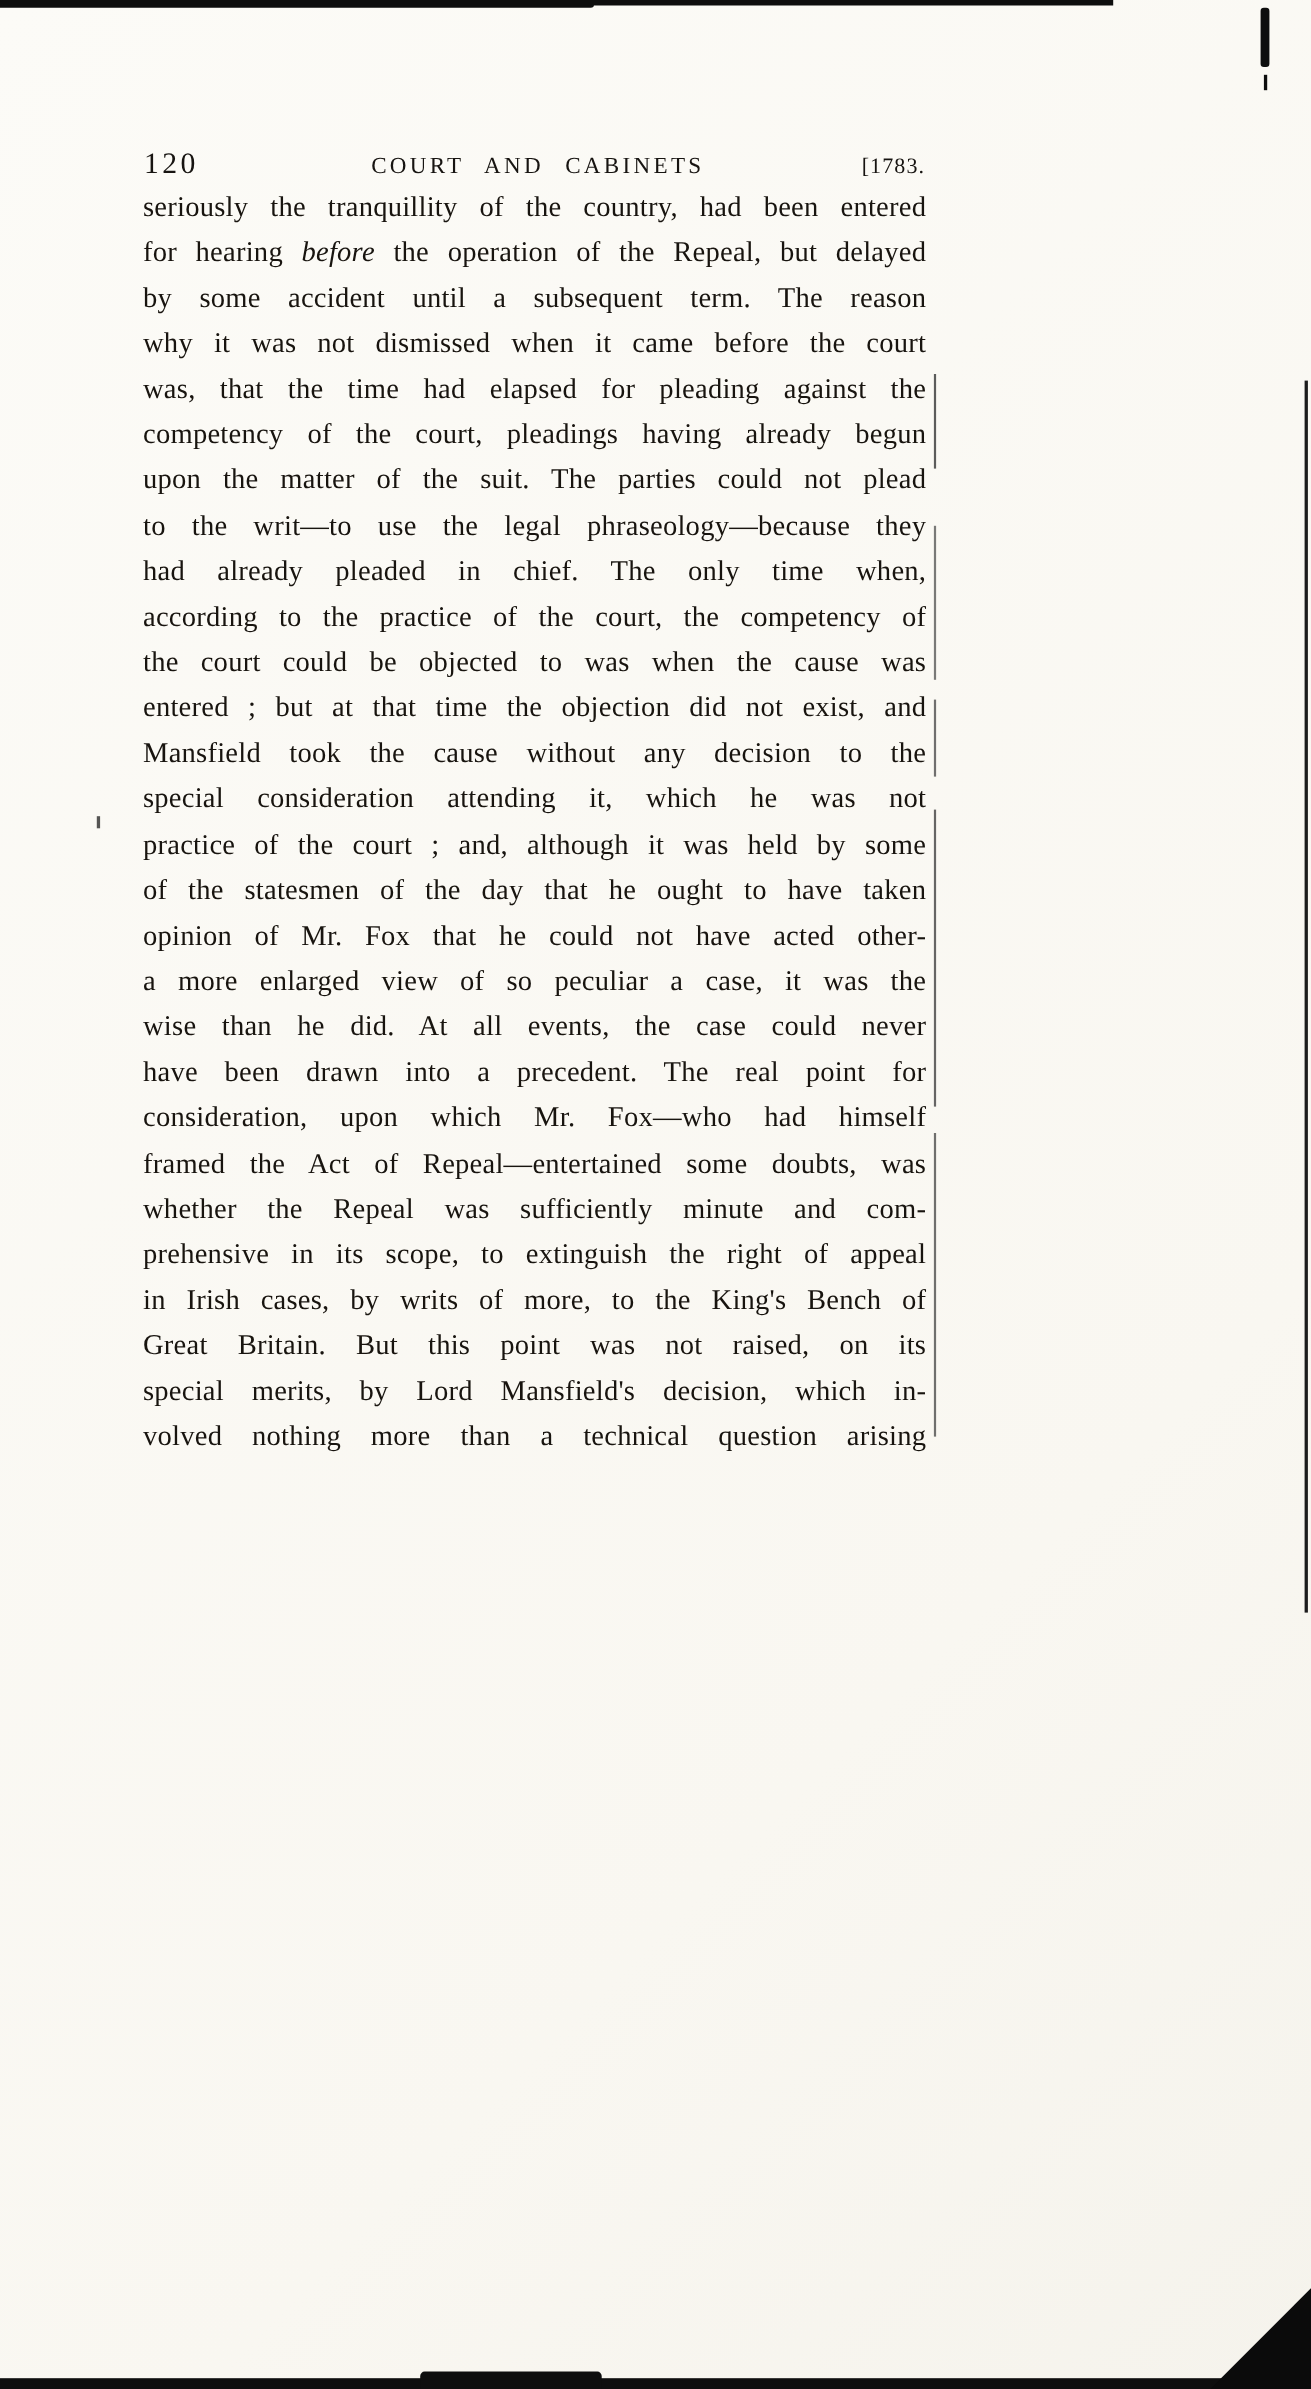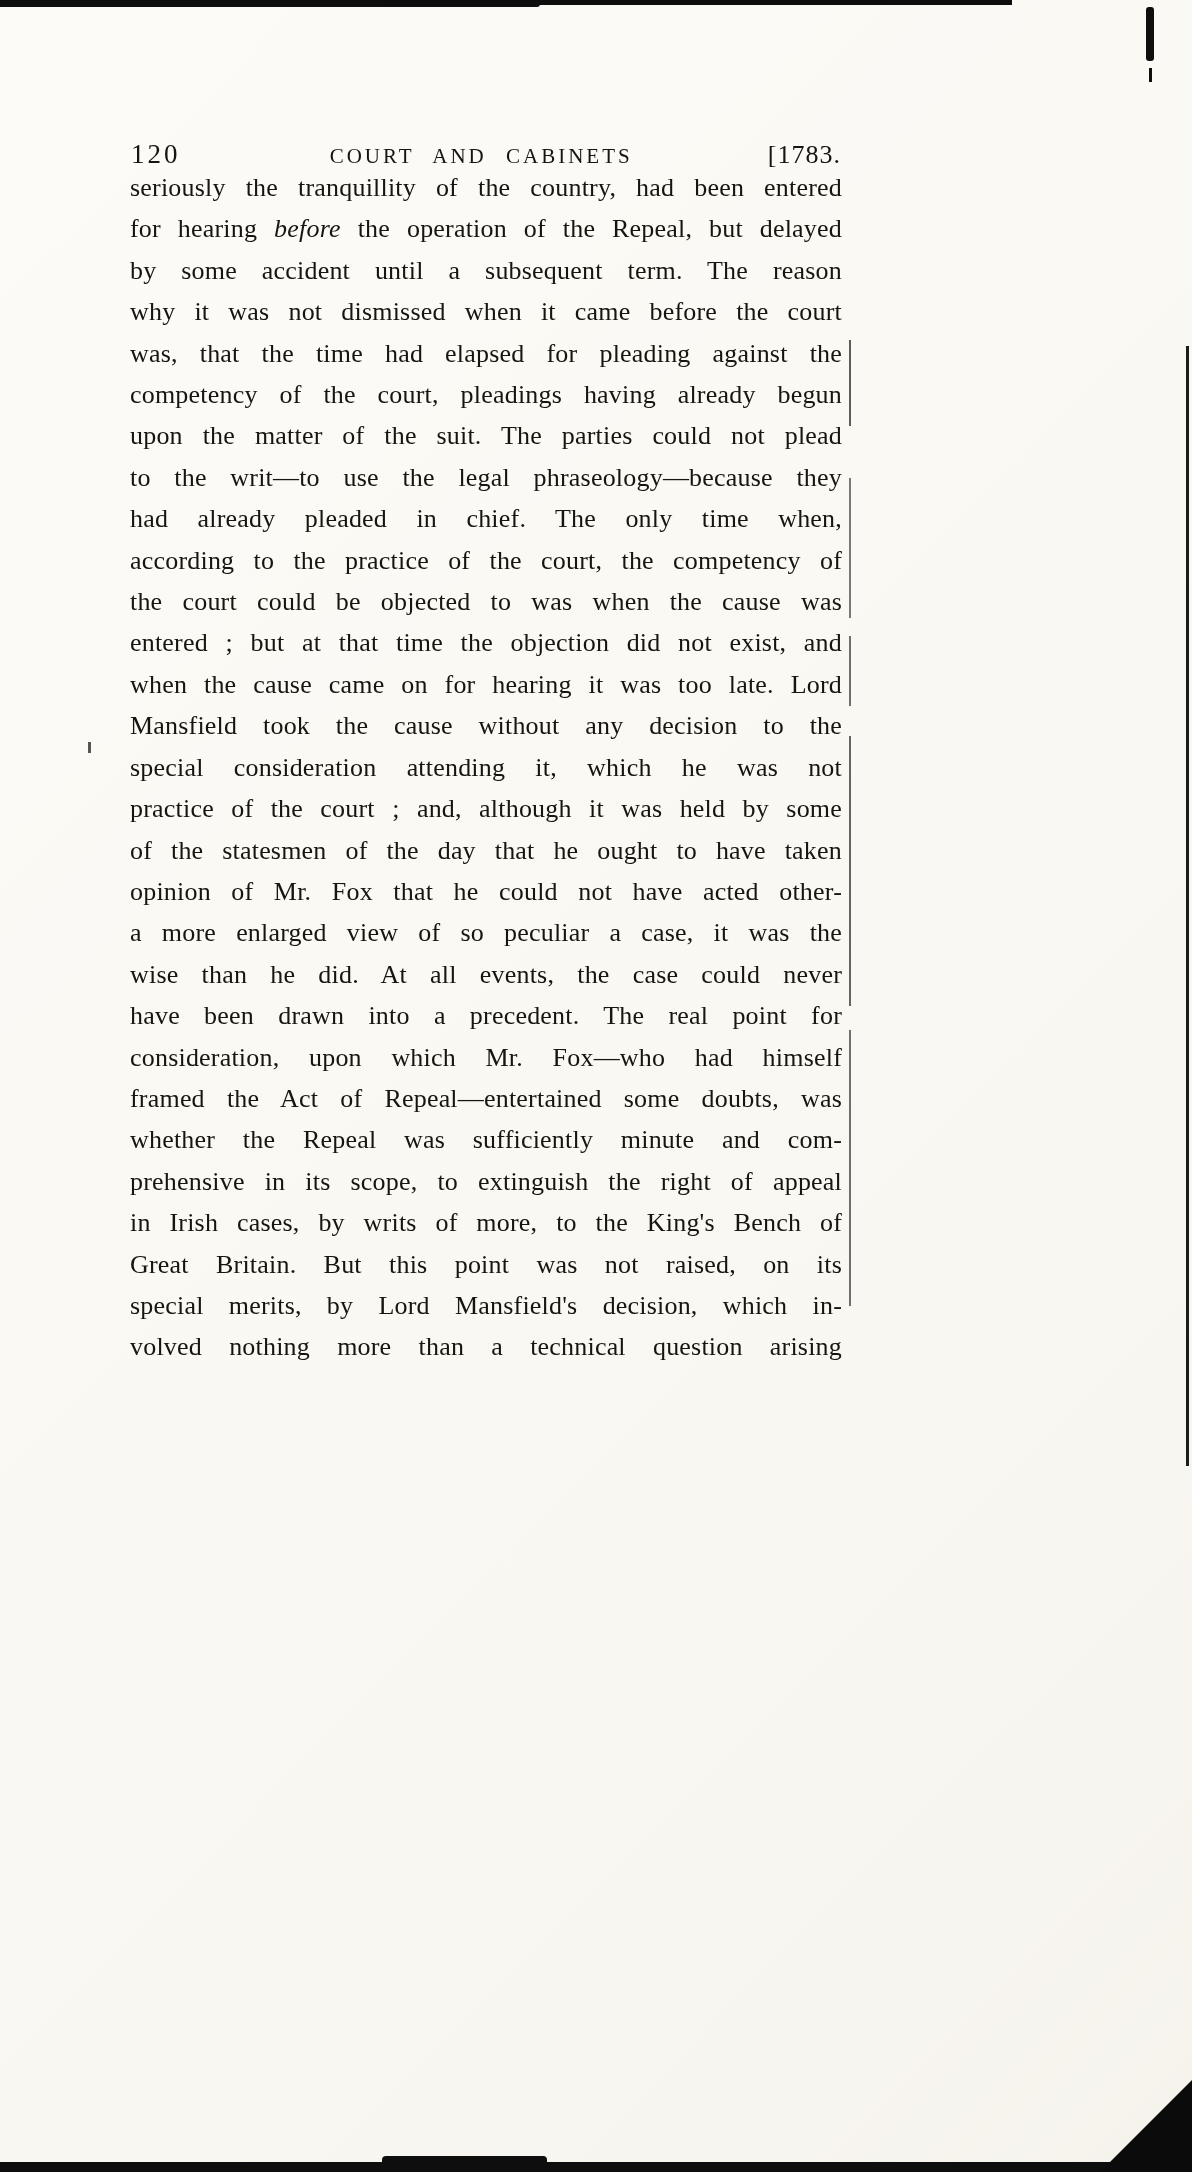--- a/index.html
+++ b/index.html
@@ -18,21 +18,21 @@
     position: absolute;
     top: 103px; left: 131px; width: 710px;
     display: flex; align-items: baseline;
   }
   .page-number { font-size: 27px; letter-spacing: 3px; }
   .header-title {
     flex: 1; text-align: center;
     font-size: 21px; letter-spacing: 3px; word-spacing: 11px;
     padding-left: 14px;
   }
-  .header-year { font-size: 26px; letter-spacing: 1px; margin-top: 37px; }
+  .header-year { font-size: 20px; letter-spacing: 1px; margin-top: 37px; }
 
   
   .body-text {
     position: absolute;
     top: 167px; left: 130px; width: 712px;
   }
   .line {
     font-size: 26px;
     line-height: 41.4px;
     text-align: justify;
@@ -84,21 +84,20 @@
     <div class="line">by some accident until a subsequent term. The reason</div>
     <div class="line">why it was not dismissed when it came before the court</div>
     <div class="line">was, that the time had elapsed for pleading against the</div>
     <div class="line">competency of the court, pleadings having already begun</div>
     <div class="line">upon the matter of the suit. The parties could not plead</div>
     <div class="line">to the writ—to use the legal phraseology—because they</div>
     <div class="line">had already pleaded in chief. The only time when,</div>
     <div class="line">according to the practice of the court, the competency of</div>
     <div class="line">the court could be objected to was when the cause was</div>
     <div class="line">entered ; but at that time the objection did not exist, and</div>
-    <div class="line">when the cause came on for hearing it was too late. Lord</div>
     <div class="line">Mansfield took the cause without any decision to the</div>
     <div class="line">special consideration attending it, which he was not</div>
     <div class="line">practice of the court ; and, although it was held by some</div>
     <div class="line">of the statesmen of the day that he ought to have taken</div>
     <div class="line">opinion of Mr. Fox that he could not have acted other-</div>
     <div class="line">a more enlarged view of so peculiar a case, it was the</div>
     <div class="line">wise than he did. At all events, the case could never</div>
     <div class="line">have been drawn into a precedent. The real point for</div>
     <div class="line">consideration, upon which Mr. Fox—who had himself</div>
     <div class="line">framed the Act of Repeal—entertained some doubts, was</div>

